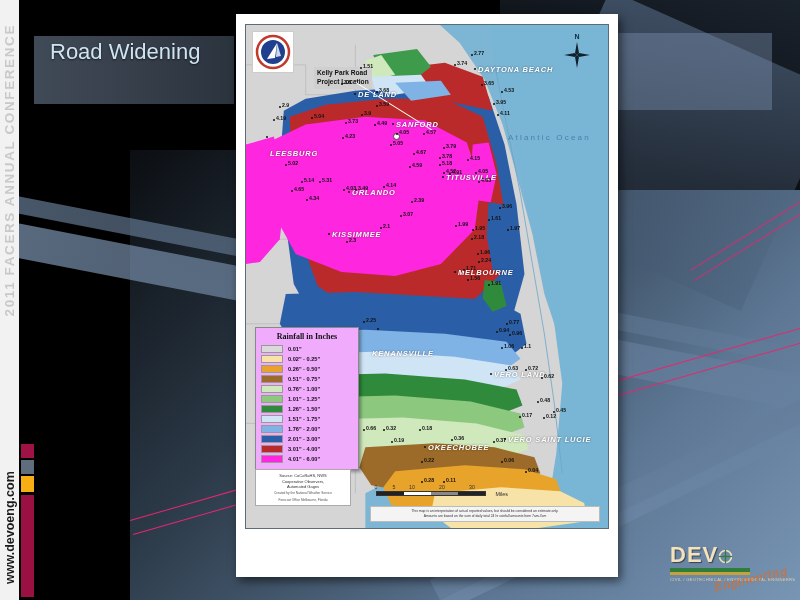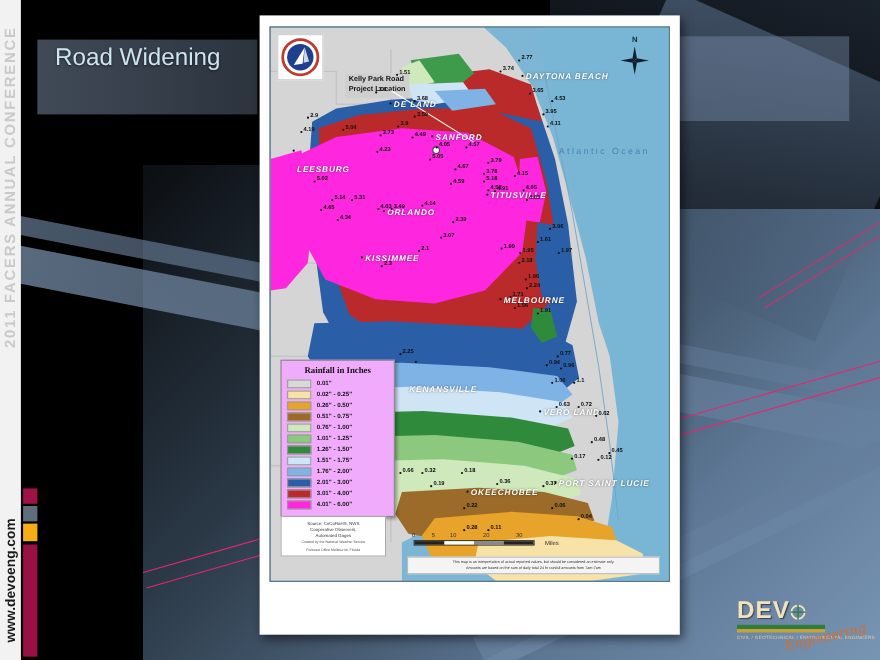--- a/index.html
+++ b/index.html
@@ -288,21 +288,21 @@
           <div class="city" style="left: 106px; top: 163px;">ORLANDO</div>
           <div class="dot" style="left: 102px; top: 166px;"></div>
           <div class="city" style="left: 86px; top: 205px;">KISSIMMEE</div>
           <div class="dot" style="left: 82px; top: 208px;"></div>
           <div class="city" style="left: 212px; top: 243px;">MELBOURNE</div>
           <div class="dot" style="left: 208px; top: 246px;"></div>
           <div class="city" style="left: 126px; top: 300px; margin-top: 24px;">KENANSVILLE</div>
           <div class="dot" style="left: 131px; top: 303px;"></div>
           <div class="city" style="left: 248px; top: 345px;">VERO LAND</div>
           <div class="dot" style="left: 244px; top: 348px;"></div>
-          <div class="city" style="left: 262px; top: 410px;">PORT SAINT LUCIE</div>
+          <div class="city" style="left: 262px; top: 410px;">VERO SAINT LUCIE</div>
           <div class="dot" style="left: 258px; top: 413px;"></div>
           <div class="city" style="left: 182px; top: 418px;">OKEECHOBEE</div>
           <div class="dot" style="left: 178px; top: 421px;"></div>
         </div>
 
       <div id="readings">
           <div class="val" style="left: 228px; top: 25px;">2.77</div>
           <div class="dot" style="left: 225px; top: 29px;"></div>
           <div class="val" style="left: 211px; top: 35px;">3.74</div>
           <div class="dot" style="left: 208px; top: 39px;"></div>

